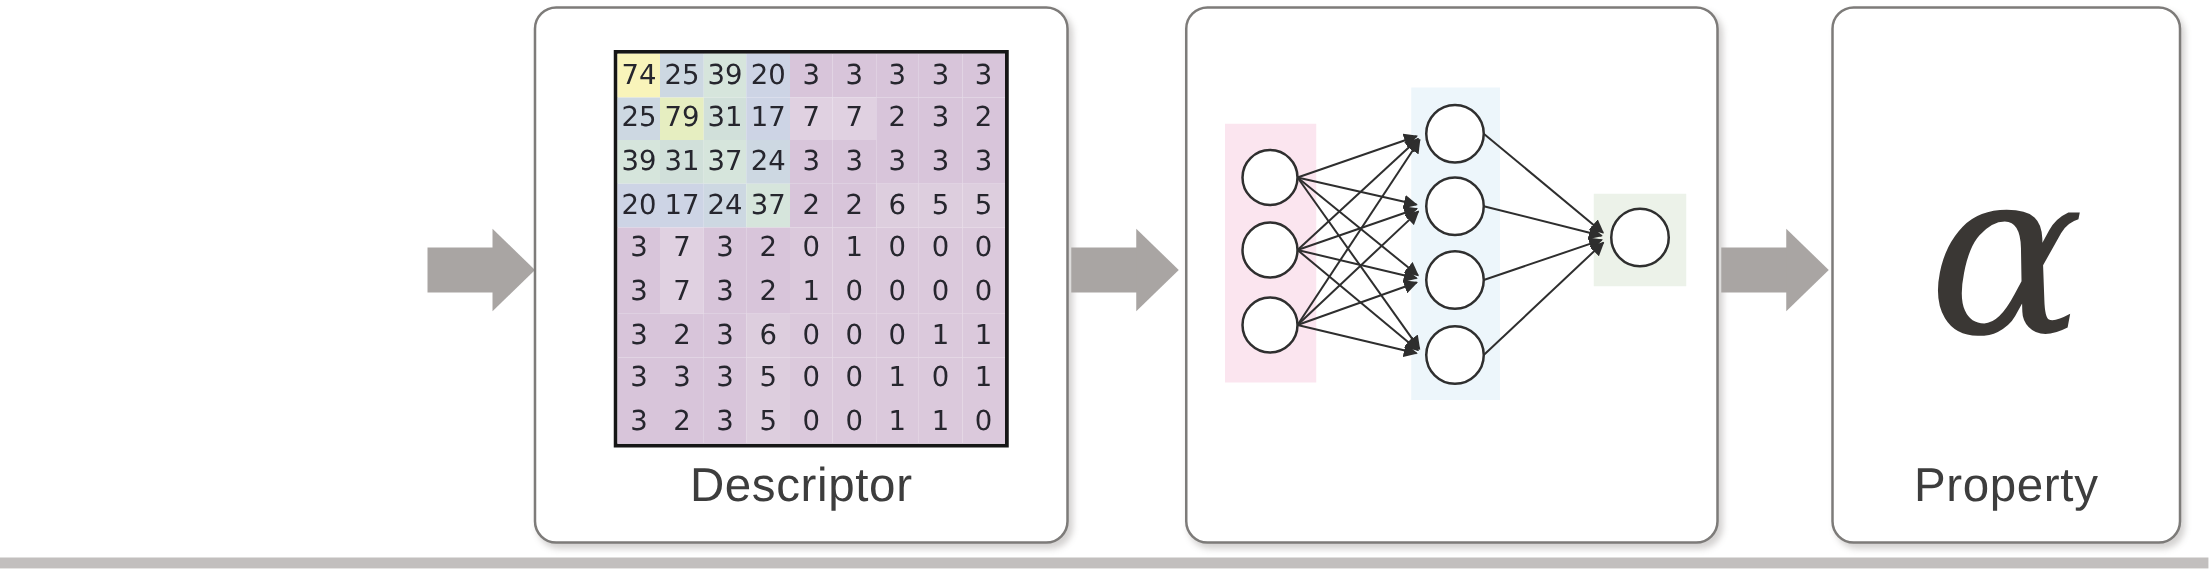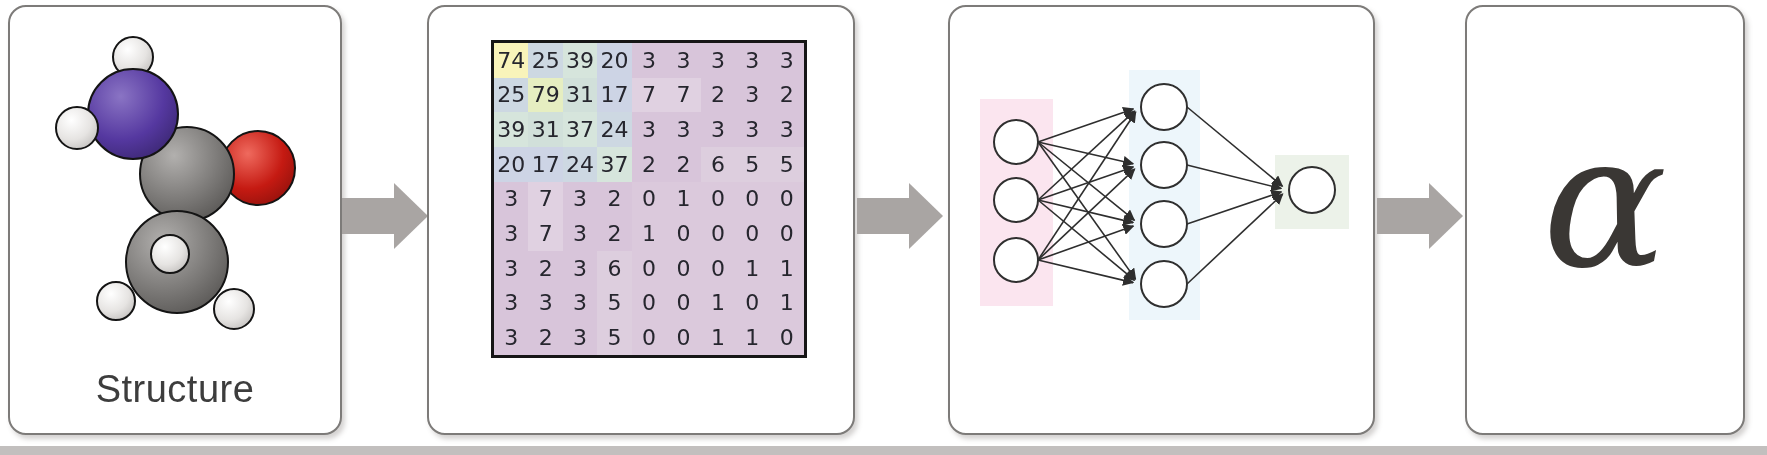--- a/index.html
+++ b/index.html
@@ -35,34 +35,20 @@
   .alpha{position:absolute;left:0;right:0;top:55px;height:280px;display:flex;
          align-items:center;justify-content:center;font-family:"DejaVu Serif",serif;
          font-style:italic;font-weight:400;font-size:185px;color:#3a3734;}
   .bottom-band{position:absolute;left:0;right:0;top:446px;height:9px;}
 </style>
 </head>
 <body>
 
 <div class="canvas">
 
-  <div class="panel" id="p1">
-    <div id="molecule">
-        <div class="atom" style="left: 210px; top: 123px; height: 76px; width: 76px; background: radial-gradient(circle at 36% 30%, rgb(239, 106, 94) 0%, rgb(197, 26, 18) 52%, rgb(124, 14, 10) 100%);"></div>
-        <div class="atom" style="left: 129px; top: 119px; height: 96px; width: 96px; background: radial-gradient(circle at 36% 30%, rgb(178, 176, 174) 0%, rgb(123, 121, 119) 52%, rgb(72, 70, 68) 100%);"></div>
-        <div class="atom" style="left: 102px; top: 29px; height: 42px; width: 42px; background: radial-gradient(circle at 36% 30%, rgb(255, 255, 255) 0%, rgb(230, 228, 226) 52%, rgb(181, 178, 176) 100%);"></div>
-        <div class="atom" style="left: 77px; top: 61px; height: 92px; width: 92px; background: radial-gradient(circle at 36% 30%, rgb(138, 116, 196) 0%, rgb(85, 56, 160) 52%, rgb(47, 31, 92) 100%);"></div>
-        <div class="atom" style="left: 45px; top: 99px; height: 44px; width: 44px; background: radial-gradient(circle at 36% 30%, rgb(255, 255, 255) 0%, rgb(230, 228, 226) 52%, rgb(181, 178, 176) 100%);"></div>
-        <div class="atom" style="left: 115px; top: 203px; height: 104px; width: 104px; background: radial-gradient(circle at 36% 30%, rgb(178, 176, 174) 0%, rgb(123, 121, 119) 52%, rgb(72, 70, 68) 100%);"></div>
-        <div class="atom" style="left: 86px; top: 274px; height: 40px; width: 40px; background: radial-gradient(circle at 36% 30%, rgb(255, 255, 255) 0%, rgb(230, 228, 226) 52%, rgb(181, 178, 176) 100%);"></div>
-        <div class="atom" style="left: 203px; top: 281px; height: 42px; width: 42px; background: radial-gradient(circle at 36% 30%, rgb(255, 255, 255) 0%, rgb(230, 228, 226) 52%, rgb(181, 178, 176) 100%);"></div>
-        <div class="atom" style="left: 140px; top: 227px; height: 40px; width: 40px; background: radial-gradient(circle at 36% 30%, rgb(255, 255, 255) 0%, rgb(230, 228, 226) 52%, rgb(181, 178, 176) 100%);"></div>
-      </div>
-    <div class="panel-label">Structure</div>
-  </div>
 
   <div class="arrow" id="arrow1">
     <div class="shaft" style="background: rgb(169, 165, 163);"></div>
     <div class="head" style="border-left-color: rgb(169, 165, 163);"></div>
   </div>
 
   <div class="panel" id="p2">
     <div id="matrix" style="border-color: rgb(22, 22, 22);">
         <div class="m-cell" style="background: rgb(249, 244, 186);">74</div>
         <div class="m-cell" style="background: rgb(205, 216, 226);">25</div>
@@ -139,20 +125,21 @@
         <div class="m-cell" style="background: rgb(216, 197, 218);">3</div>
         <div class="m-cell" style="background: rgb(216, 197, 218);">2</div>
         <div class="m-cell" style="background: rgb(216, 197, 218);">3</div>
         <div class="m-cell" style="background: rgb(221, 206, 222);">5</div>
         <div class="m-cell" style="background: rgb(219, 201, 220);">0</div>
         <div class="m-cell" style="background: rgb(219, 201, 220);">0</div>
         <div class="m-cell" style="background: rgb(219, 201, 220);">1</div>
         <div class="m-cell" style="background: rgb(219, 201, 220);">1</div>
         <div class="m-cell" style="background: rgb(219, 201, 220);">0</div>
       </div>
+    <div class="panel-label">Descriptor</div>
   </div>
 
   <div class="arrow" id="arrow2">
     <div class="shaft" style="background: rgb(169, 165, 163);"></div>
     <div class="head" style="border-left-color: rgb(169, 165, 163);"></div>
   </div>
 
   <div class="panel" id="p3">
     <svg id="nn" width="423" height="380" viewBox="0 0 423 380">
         <defs>
@@ -190,16 +177,17 @@
       </svg>
   </div>
 
   <div class="arrow" id="arrow3">
     <div class="shaft" style="background: rgb(169, 165, 163);"></div>
     <div class="head" style="border-left-color: rgb(169, 165, 163);"></div>
   </div>
 
   <div class="panel" id="p4">
     <div class="alpha">α</div>
+    <div class="panel-label">Property</div>
   </div>
 
   <div class="bottom-band" style="background: rgb(194, 191, 190);"></div>
 </div>
 
 </body></html>

